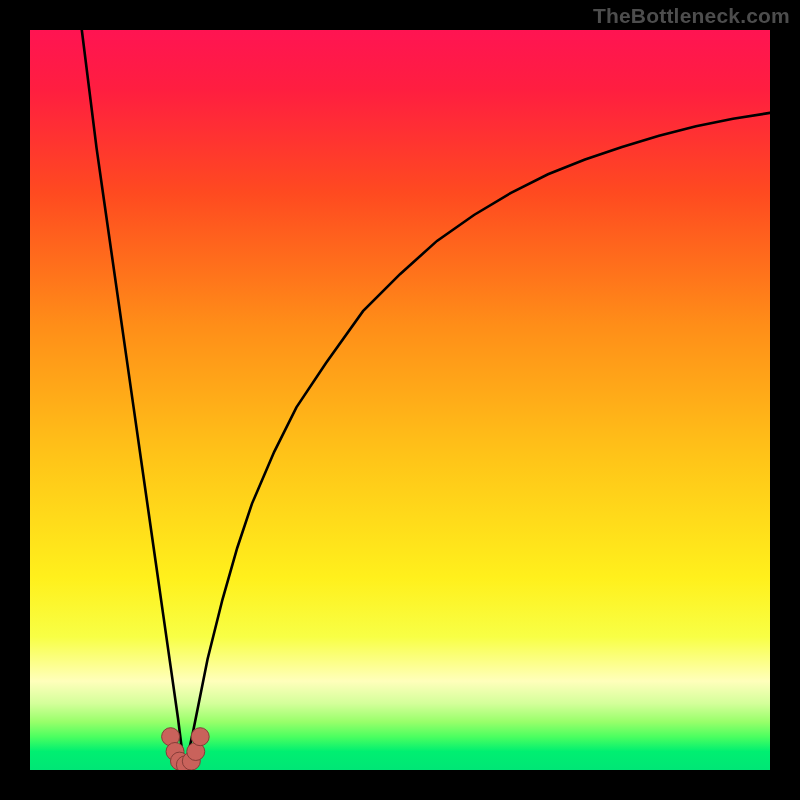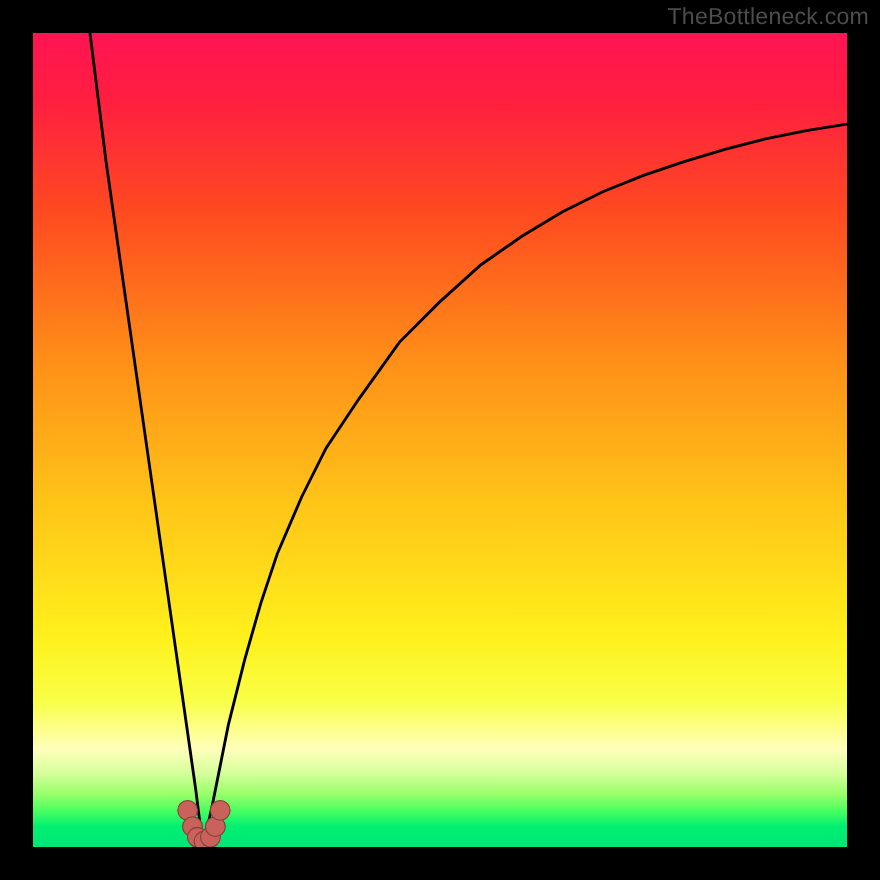--- a/index.html
+++ b/index.html
@@ -22,21 +22,21 @@
     top: 30px;
     width: 740px;
     height: 740px;
   }
   .watermark {
     position: absolute;
     top: 4px;
     right: 10px;
     color: #4d4d4d;
     font-size: 21px;
-    font-weight: 400;
+    font-weight: 700;
     letter-spacing: 0.2px;
     user-select: none;
   }
 </style>
 </head>
 <body>
 
 <div class="frame">
   <div class="watermark">TheBottleneck.com</div>
   <svg class="plot" viewBox="0 0 740 740" preserveAspectRatio="none">

